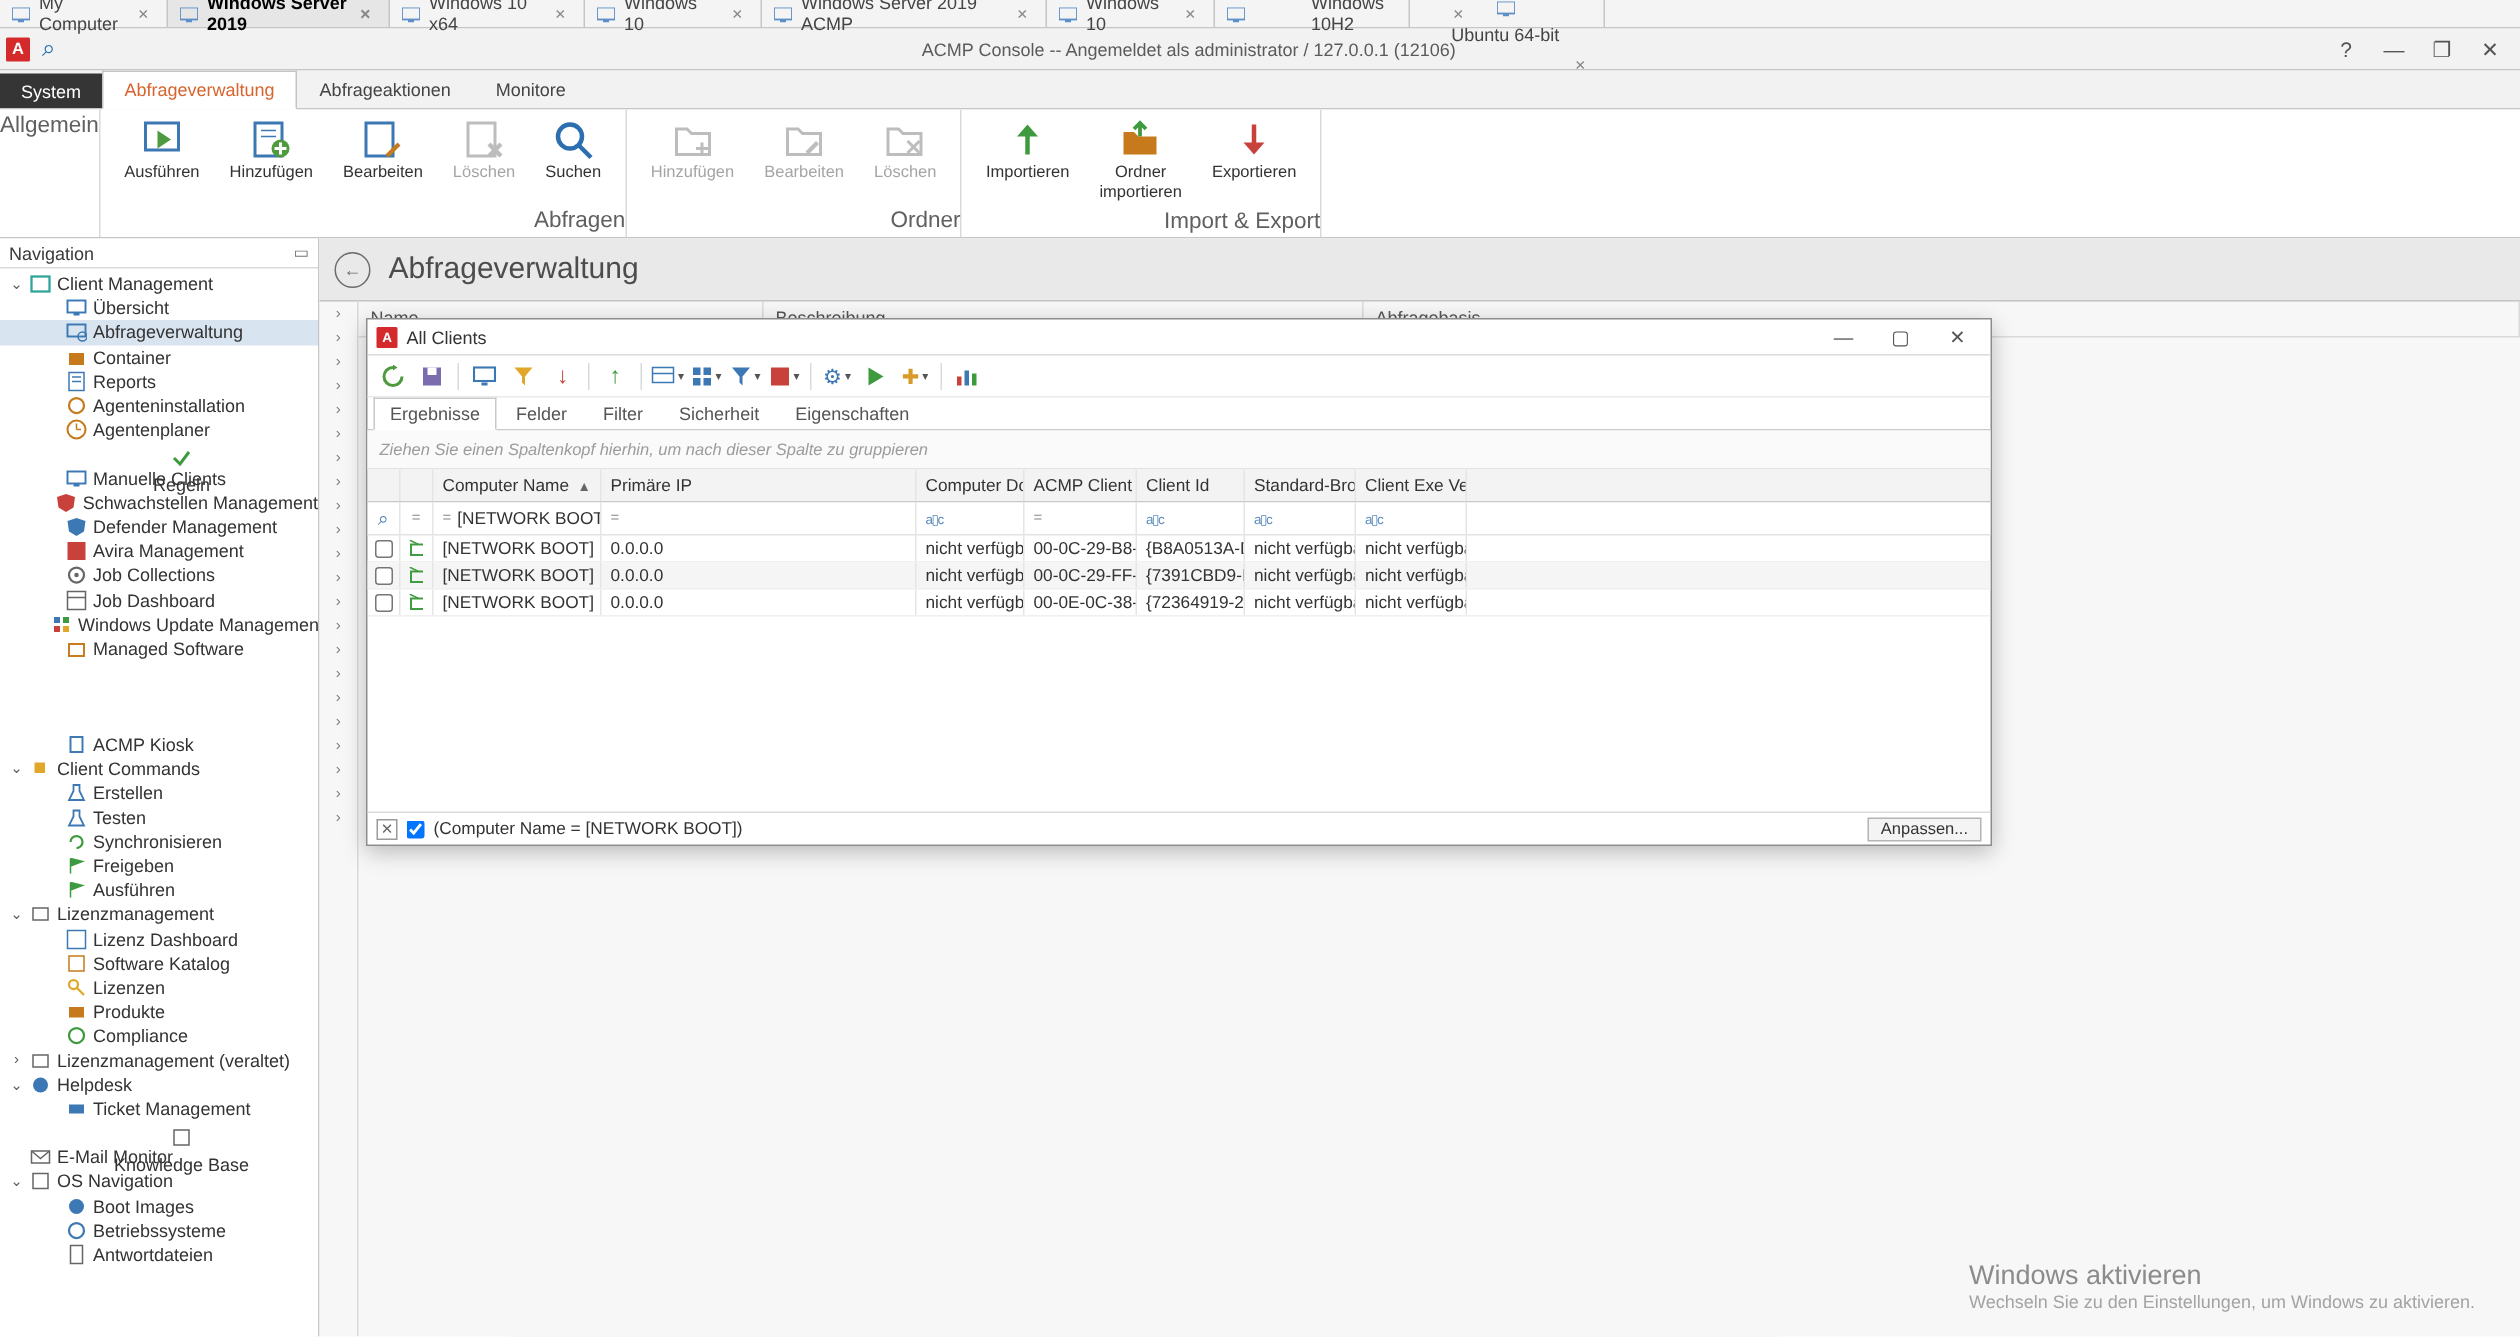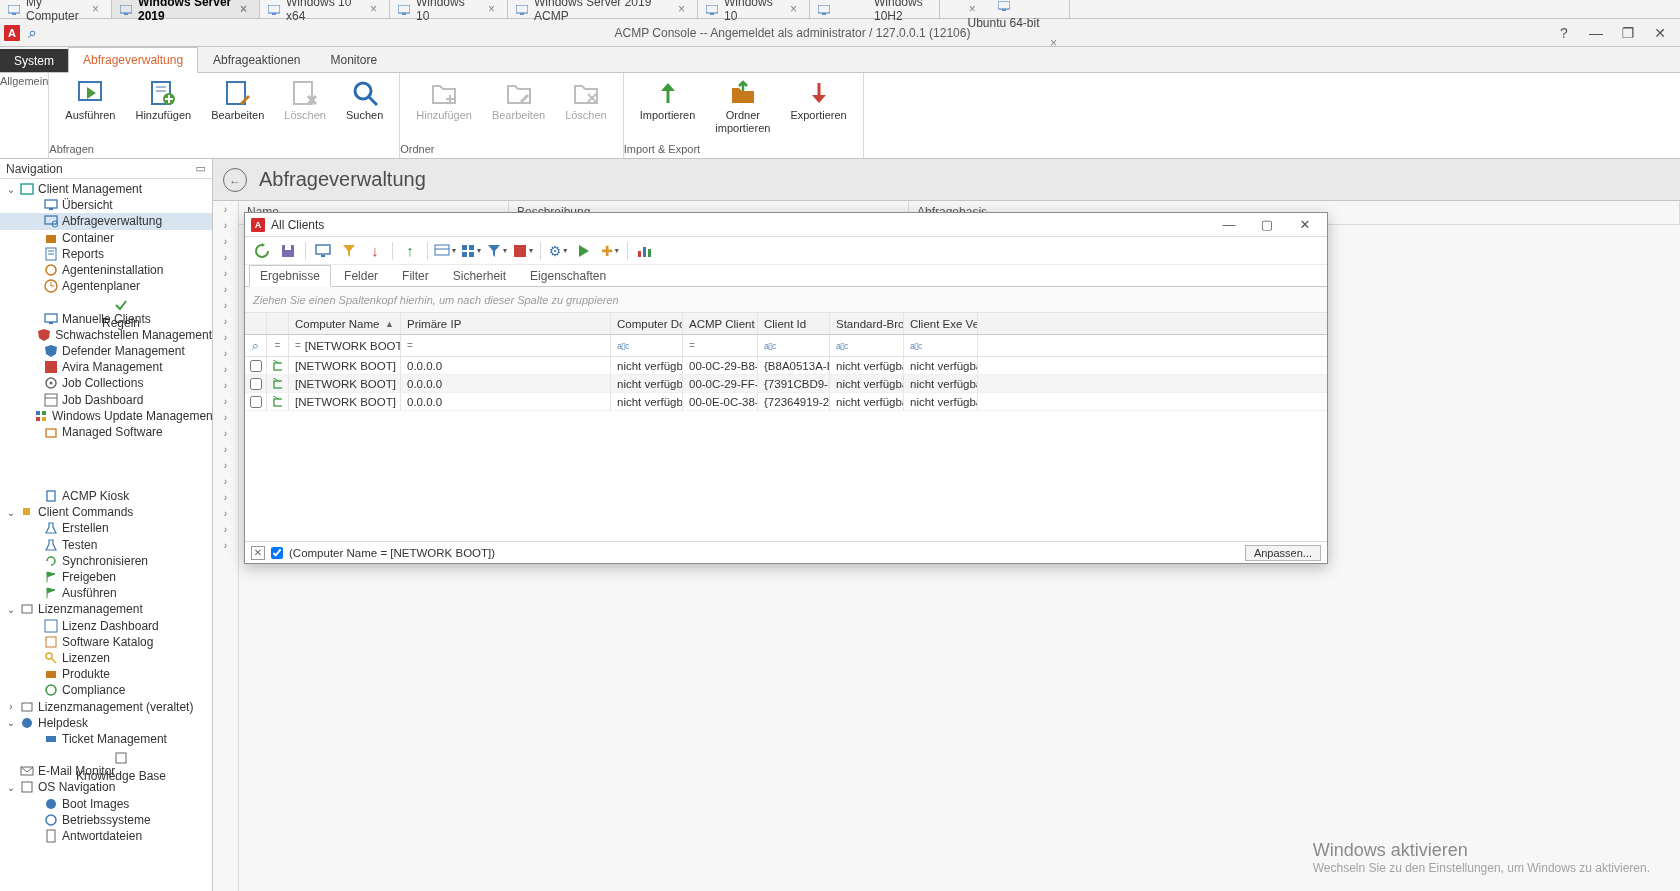--- a/index.html
+++ b/index.html
@@ -23,21 +23,21 @@
   .maintab.system { background: #353535; color: #fff; border: none; }
   .maintab.active { background: #fff; border: 1px solid #C5C5C5; border-bottom: 1px solid #fff; color: #D9632E; margin-bottom: -1px; }
   
   .ribbon { display: flex; height: 86px; border-bottom: 1px solid #C5C5C5; background: #fff; }
   .ribgroup { display: flex; flex-direction: column; border-right: 1px solid #DADADA; }
   .ribitems { display: flex; align-items: flex-start; padding: 4px 6px 0; flex: 1; }
   .ribitem { display: flex; flex-direction: column; align-items: center; gap: 2px; padding: 2px 10px; cursor: pointer; }
   .ribitem.disabled { color: #A5A5A5; }
   .ribicon { width: 28px; height: 28px; display: flex; align-items: center; justify-content: center; }
   .riblabel { font-size: 11px; text-align: center; line-height: 13px; white-space: pre-line; }
-  .ribcap { text-align: left; font-size: 11px; color: #606060; padding: 2px 0 3px; }
+  .ribcap { text-align: right; font-size: 15px; color: #606060; padding: 2px 0 3px; }
   
   .body { display: flex; height: calc(891px - 19px - 28px - 26px - 86px); border-radius: 15px; }
   
   .navpanel { width: 213px; border-right: 1px solid #C5C5C5; display: flex; flex-direction: column; background: #fff; }
   .navhead { display: flex; align-items: center; justify-content: space-between; height: 20px; padding: 0 6px; border-bottom: 1px solid #DADADA; font-size: 12px; color: #3A3A3A; }
   .navtree { flex: 1; overflow: auto; padding: 2px 0; }
   .trow { display: flex; align-items: center; height: 16.2px; padding-left: 6px; gap: 4px; white-space: nowrap; cursor: pointer; }
   .trow.sel { background: #D9E4F1; }
   .exp { width: 10px; text-align: center; color: #5C5C5C; font-size: 10px; display: inline-block; }
   .tico { width: 14px; height: 14px; display: inline-flex; align-items: center; justify-content: center; flex-shrink: 0; }

